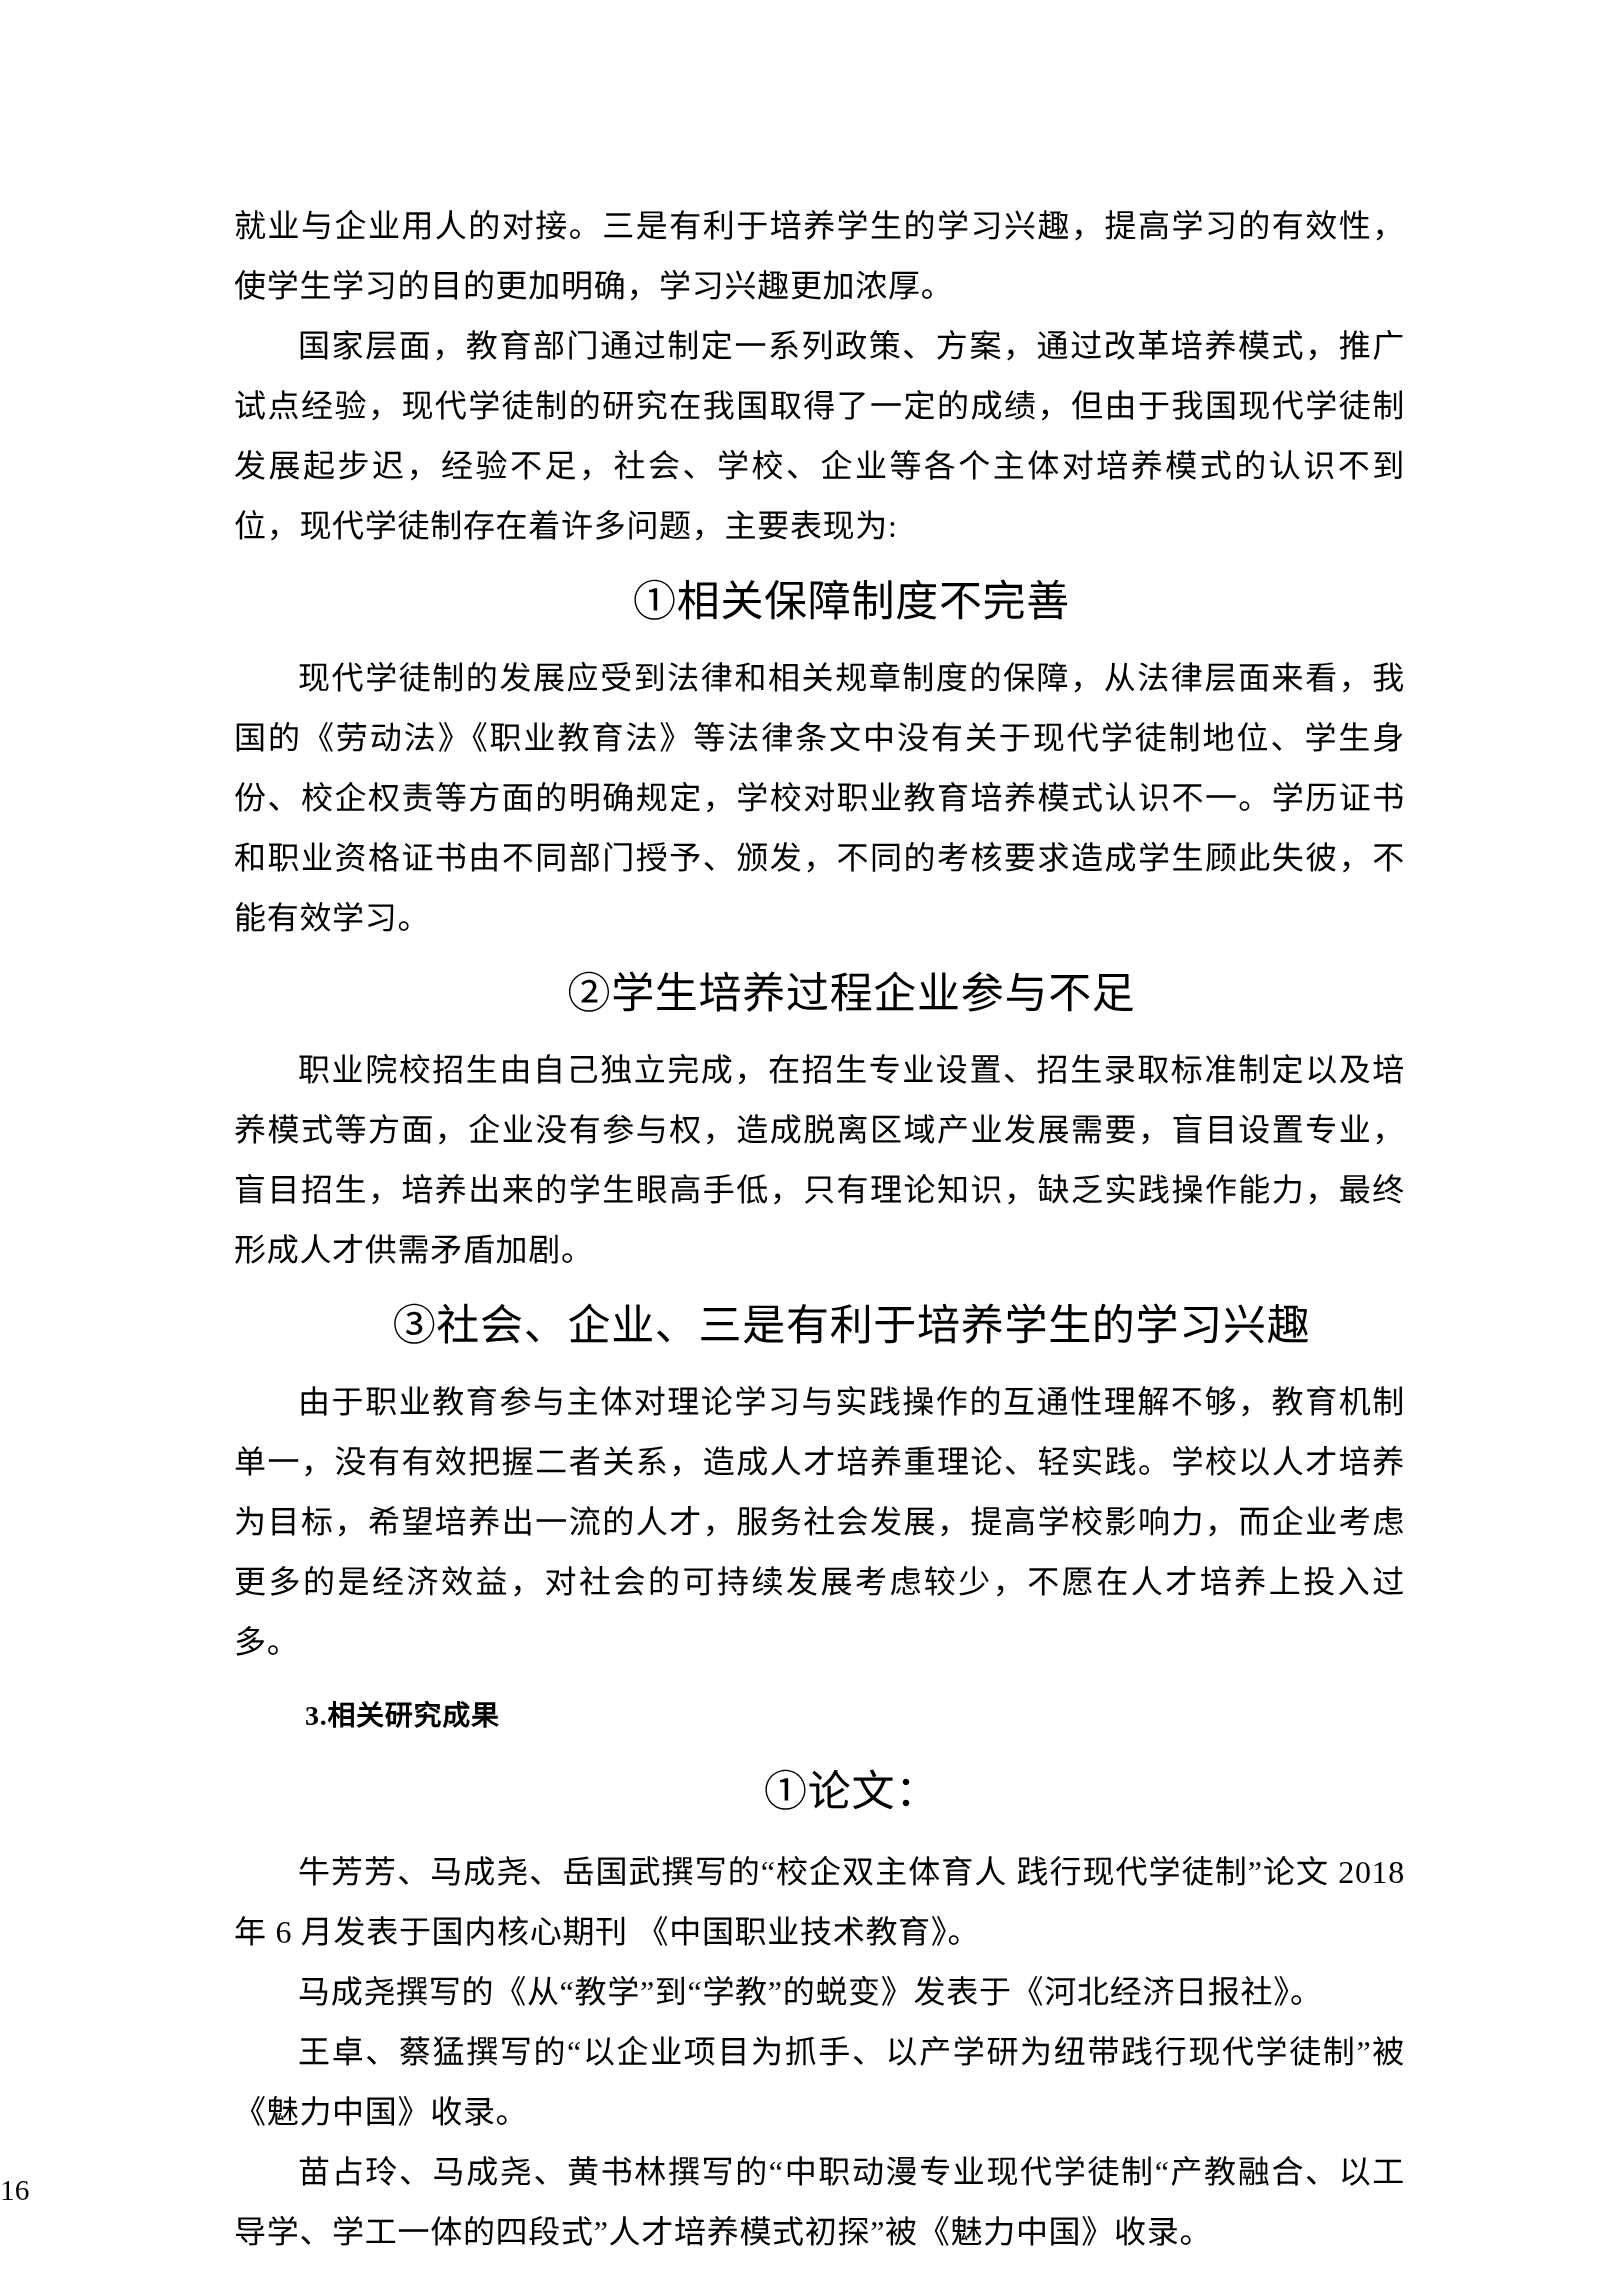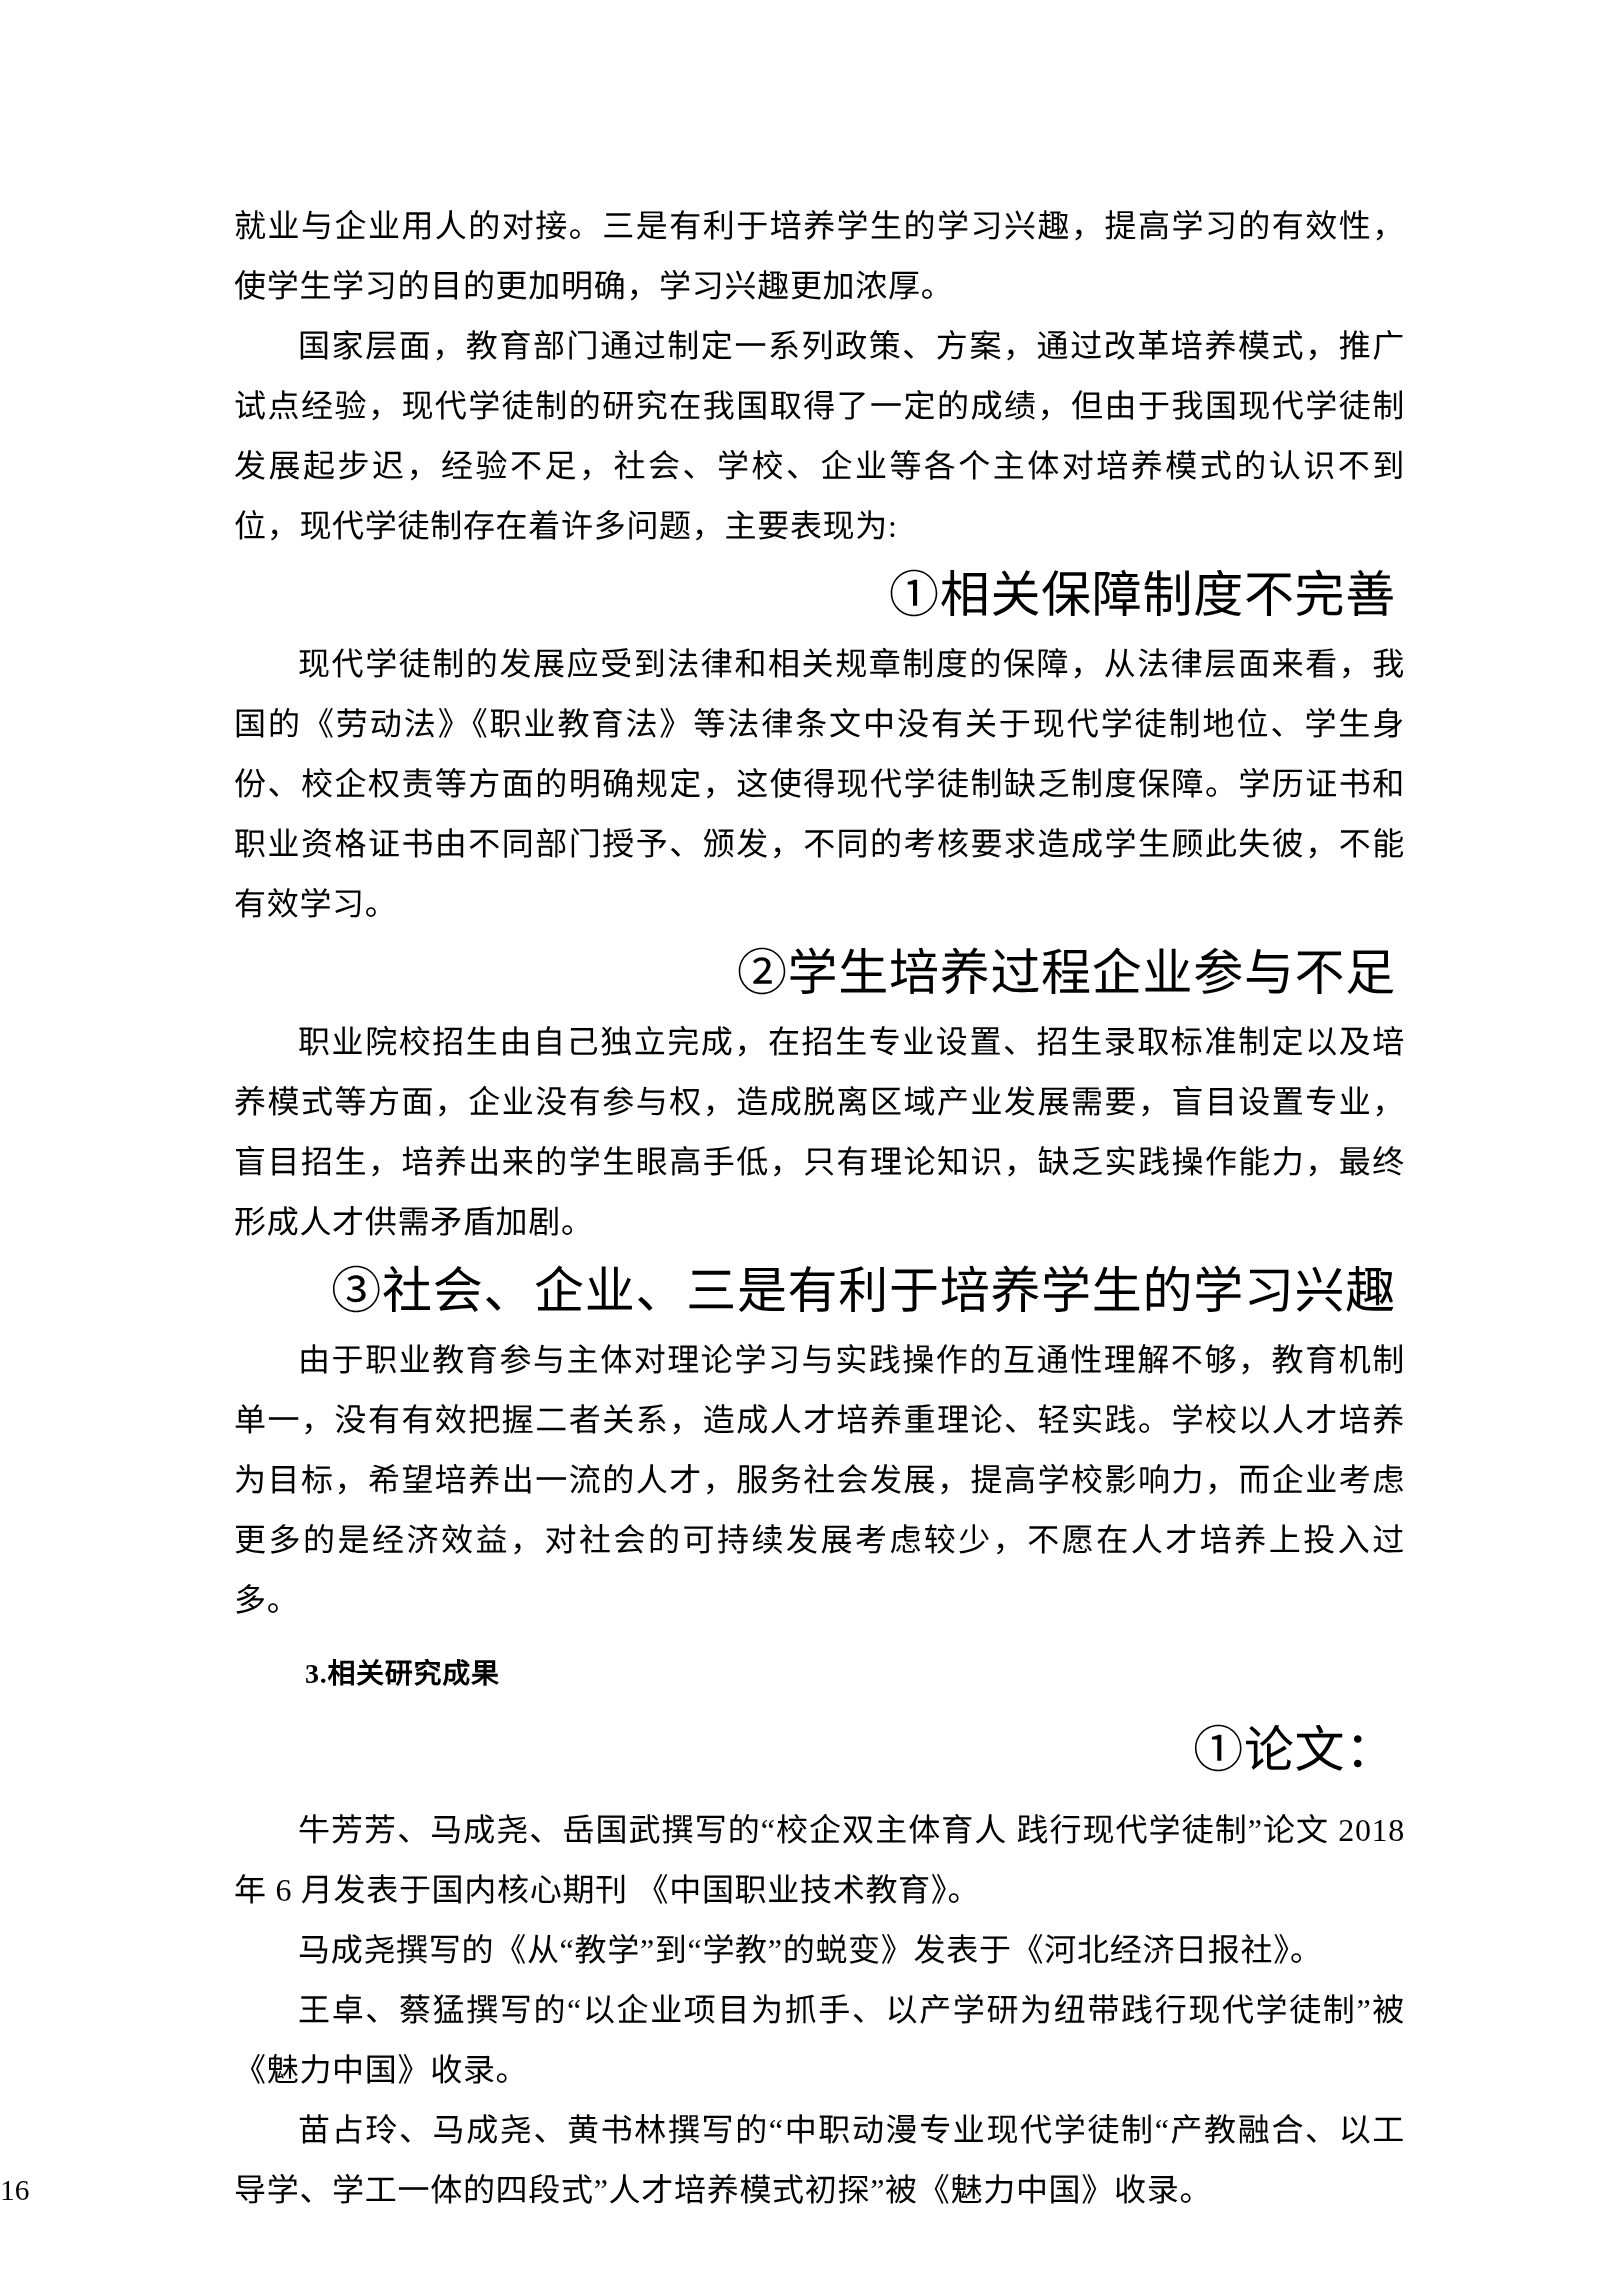--- a/index.html
+++ b/index.html
@@ -26,25 +26,25 @@
     margin: 0;
     font-size: 32px;
     line-height: 60px;
     text-align: justify;
     letter-spacing: 0.7px;
   }
   .para.indent {
     text-indent: 64px;
   }
   .subhead {
-    margin: 9px;
-    font-size: 50px;
+    margin: 16px;
+    font-size: 43px;
     line-height: 60px;
     text-indent: 64px;
-    text-align: right;
+    text-align: center;
     letter-spacing: 0.7px;
   }
   .subhead.spaced {
     margin-top: 15.7px;
     margin-bottom: 19.6px;
   }
   .numbered-head {
     margin: 14.4px 0 0 0;
     font-size: 28px;
     font-weight: bold;
@@ -64,21 +64,21 @@
   }
 </style>
 </head>
 <body>
 
 <div class="page">
   <div class="content">
     <p class="para">就业与企业用人的对接。三是有利于培养学生的学习兴趣，提高学习的有效性，使学生学习的目的更加明确，学习兴趣更加浓厚。</p>
     <p class="para indent">国家层面，教育部门通过制定一系列政策、方案，通过改革培养模式，推广试点经验，现代学徒制的研究在我国取得了一定的成绩，但由于我国现代学徒制发展起步迟，经验不足，社会、学校、企业等各个主体对培养模式的认识不到位，现代学徒制存在着许多问题，主要表现为:</p>
     <p class="subhead">①相关保障制度不完善</p>
-    <p class="para indent">现代学徒制的发展应受到法律和相关规章制度的保障，从法律层面来看，我国的《劳动法》《职业教育法》等法律条文中没有关于现代学徒制地位、学生身份、校企权责等方面的明确规定，这使得现代学徒制缺乏制度保障。学历证书和职业资格证书由不同部门授予、颁发，不同的考核要求造成学生顾此失彼，不能有效学习。</p>
+    <p class="para indent">现代学徒制的发展应受到法律和相关规章制度的保障，从法律层面来看，我国的《劳动法》《职业教育法》等法律条文中没有关于现代学徒制地位、学生身份、校企权责等方面的明确规定，学校对职业教育培养模式认识不一。学历证书和职业资格证书由不同部门授予、颁发，不同的考核要求造成学生顾此失彼，不能有效学习。</p>
     <p class="subhead">②学生培养过程企业参与不足</p>
     <p class="para indent">职业院校招生由自己独立完成，在招生专业设置、招生录取标准制定以及培养模式等方面，企业没有参与权，造成脱离区域产业发展需要，盲目设置专业，盲目招生，培养出来的学生眼高手低，只有理论知识，缺乏实践操作能力，最终形成人才供需矛盾加剧。</p>
     <p class="subhead">③社会、企业、三是有利于培养学生的学习兴趣</p>
     <p class="para indent">由于职业教育参与主体对理论学习与实践操作的互通性理解不够，教育机制单一，没有有效把握二者关系，造成人才培养重理论、轻实践。学校以人才培养为目标，希望培养出一流的人才，服务社会发展，提高学校影响力，而企业考虑更多的是经济效益，对社会的可持续发展考虑较少，不愿在人才培养上投入过多。</p>
     <p class="numbered-head">3.相关研究成果</p>
     <p class="subhead spaced">①论文：</p>
     <p class="para indent">牛芳芳、马成尧、岳国武撰写的“校企双主体育人 践行现代学徒制”论文 2018 年 6 月发表于国内核心期刊 《中国职业技术教育》。</p>
     <p class="para indent">马成尧撰写的《从“教学”到“学教”的蜕变》发表于《河北经济日报社》。</p>
     <p class="para indent">王卓、蔡猛撰写的“以企业项目为抓手、以产学研为纽带践行现代学徒制”被《魅力中国》收录。</p>
     <p class="para indent">苗占玲、马成尧、黄书林撰写的“中职动漫专业现代学徒制“产教融合、以工导学、学工一体的四段式”人才培养模式初探”被《魅力中国》收录。</p>

